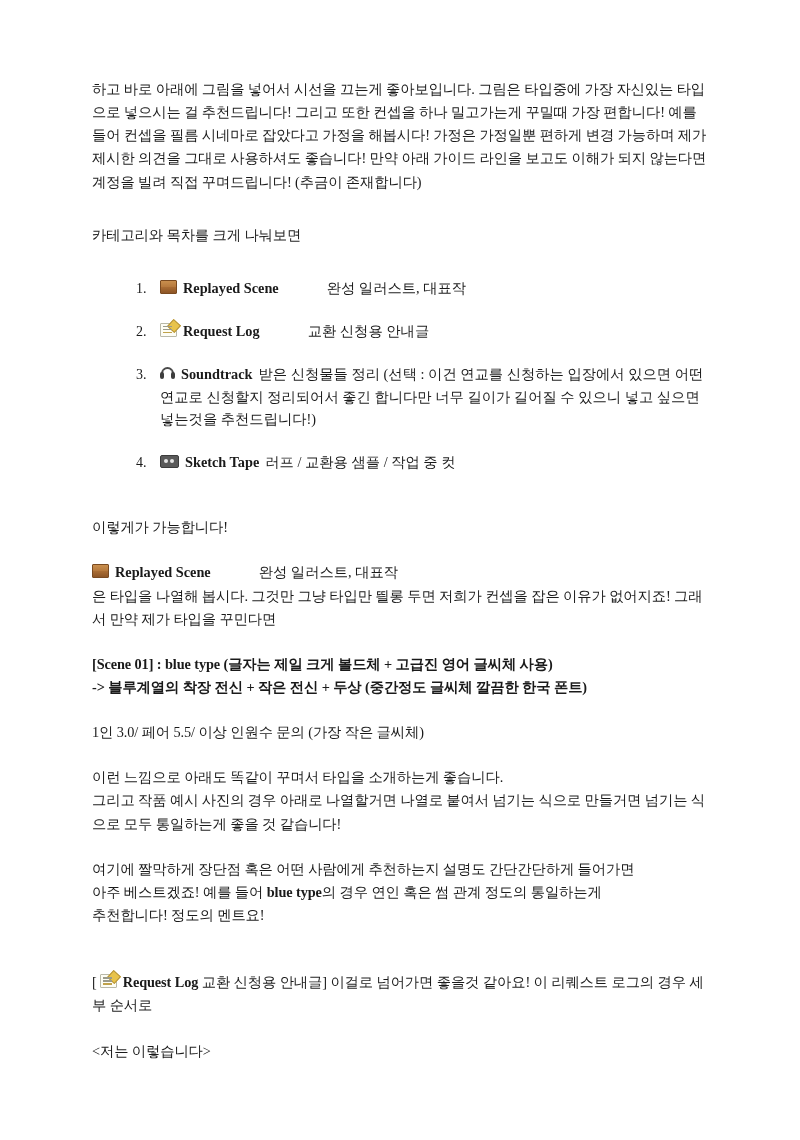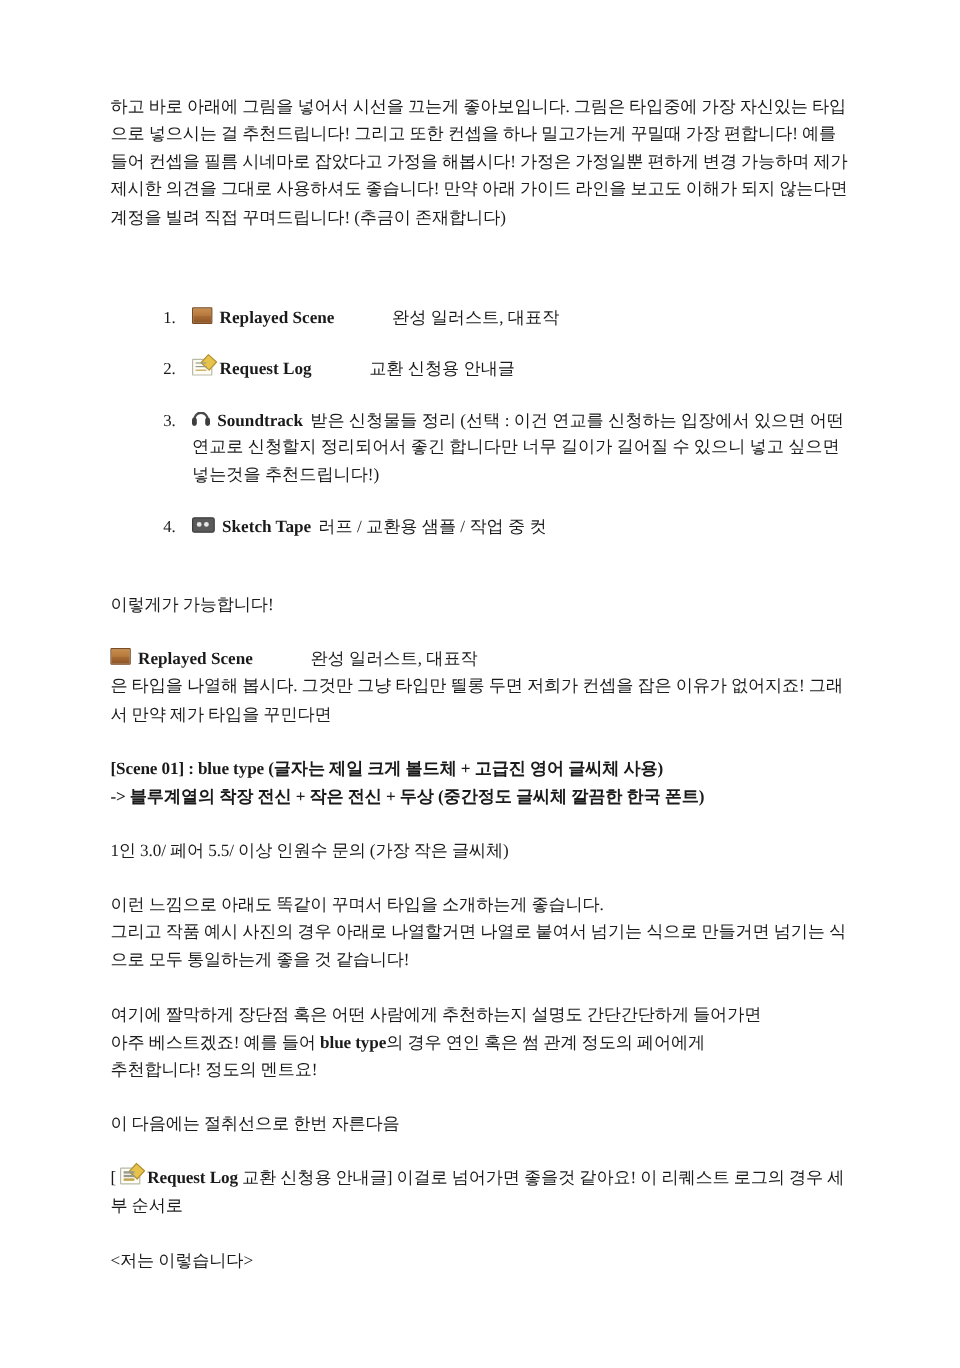--- a/index.html
+++ b/index.html
@@ -153,20 +153,21 @@
     box-shadow: 6px 0 0 #e6e6e6;
   }
 </style>
 </head>
 <body>
 
 <div class="page">
 
   <p class="para intro">하고 바로 아래에 그림을 넣어서 시선을 끄는게 좋아보입니다. 그림은 타입중에 가장 자신있는 타입으로 넣으시는 걸 추천드립니다! 그리고 또한 컨셉을 하나 밀고가는게 꾸밀때 가장 편합니다! 예를 들어 컨셉을 필름 시네마로 잡았다고 가정을 해봅시다! 가정은 가정일뿐 편하게 변경 가능하며 제가 제시한 의견을 그대로 사용하셔도 좋습니다! 만약 아래 가이드 라인을 보고도 이해가 되지 않는다면 계정을 빌려 직접 꾸며드립니다! (추금이 존재합니다)</p>
 
+  <p class="para">카테고리와 목차를 크게 나눠보면</p>
 
   <div class="spacer-lg"></div>
 
   <ol class="toc">
     <li>
       <span class="ic ic-book"></span><span class="item-title">Replayed Scene</span><span class="item-gap wide"></span><span class="item-desc">완성 일러스트, 대표작</span>
     </li>
     <li>
       <span class="ic ic-memo"></span><span class="item-title">Request Log</span><span class="item-gap wide"></span><span class="item-desc">교환 신청용 안내글</span>
     </li>
@@ -206,27 +207,26 @@
 
   <div class="spacer-md"></div>
 
   <p class="para" style="white-space: pre-line;">이런 느낌으로 아래도 똑같이 꾸며서 타입을 소개하는게 좋습니다.
  그리고 작품 예시 사진의 경우 아래로 나열할거면 나열로 붙여서 넘기는 식으로 만들거면 넘기는 식으로 모두 통일하는게 좋을 것 같습니다!</p>
 
   <div class="spacer-md"></div>
 
   <div class="block">
     <div class="para">여기에 짤막하게 장단점 혹은 어떤 사람에게 추천하는지 설명도 간단간단하게 들어가면</div>
-    <div class="para"><span>아주 베스트겠죠! 예를 들어 </span><span class="bold">blue type</span><span>의 경우 연인 혹은 썸 관계 정도의 페어에게</span></div>
+    <div class="para"><span>아주 베스트겠죠! 예를 들어 </span><span class="bold">blue type</span><span>의 경우 연인 혹은 썸 관계 정도의 통일하는게</span></div>
     <div class="para">추천합니다! 정도의 멘트요!</div>
   </div>
 
   <div class="spacer-md"></div>
 
-  <p class="para">이 다음에는 절취선으로 한번 자른다음</p>
 
   <div class="spacer-md"></div>
 
   <div class="para"><span>[</span><span class="ic ic-memo" style="margin-left:3px"></span><span class="bold">Request Log</span> <span>교환 신청용 안내글</span><span>]</span><span> 이걸로 넘어가면 좋을것 같아요! 이 리퀘스트 로그의 경우 세부 순서로</span></div>
 
   <div class="spacer-md"></div>
 
   <div class="block">
     <div class="para">&lt;저는 이렇습니다&gt;</div>
   </div>

